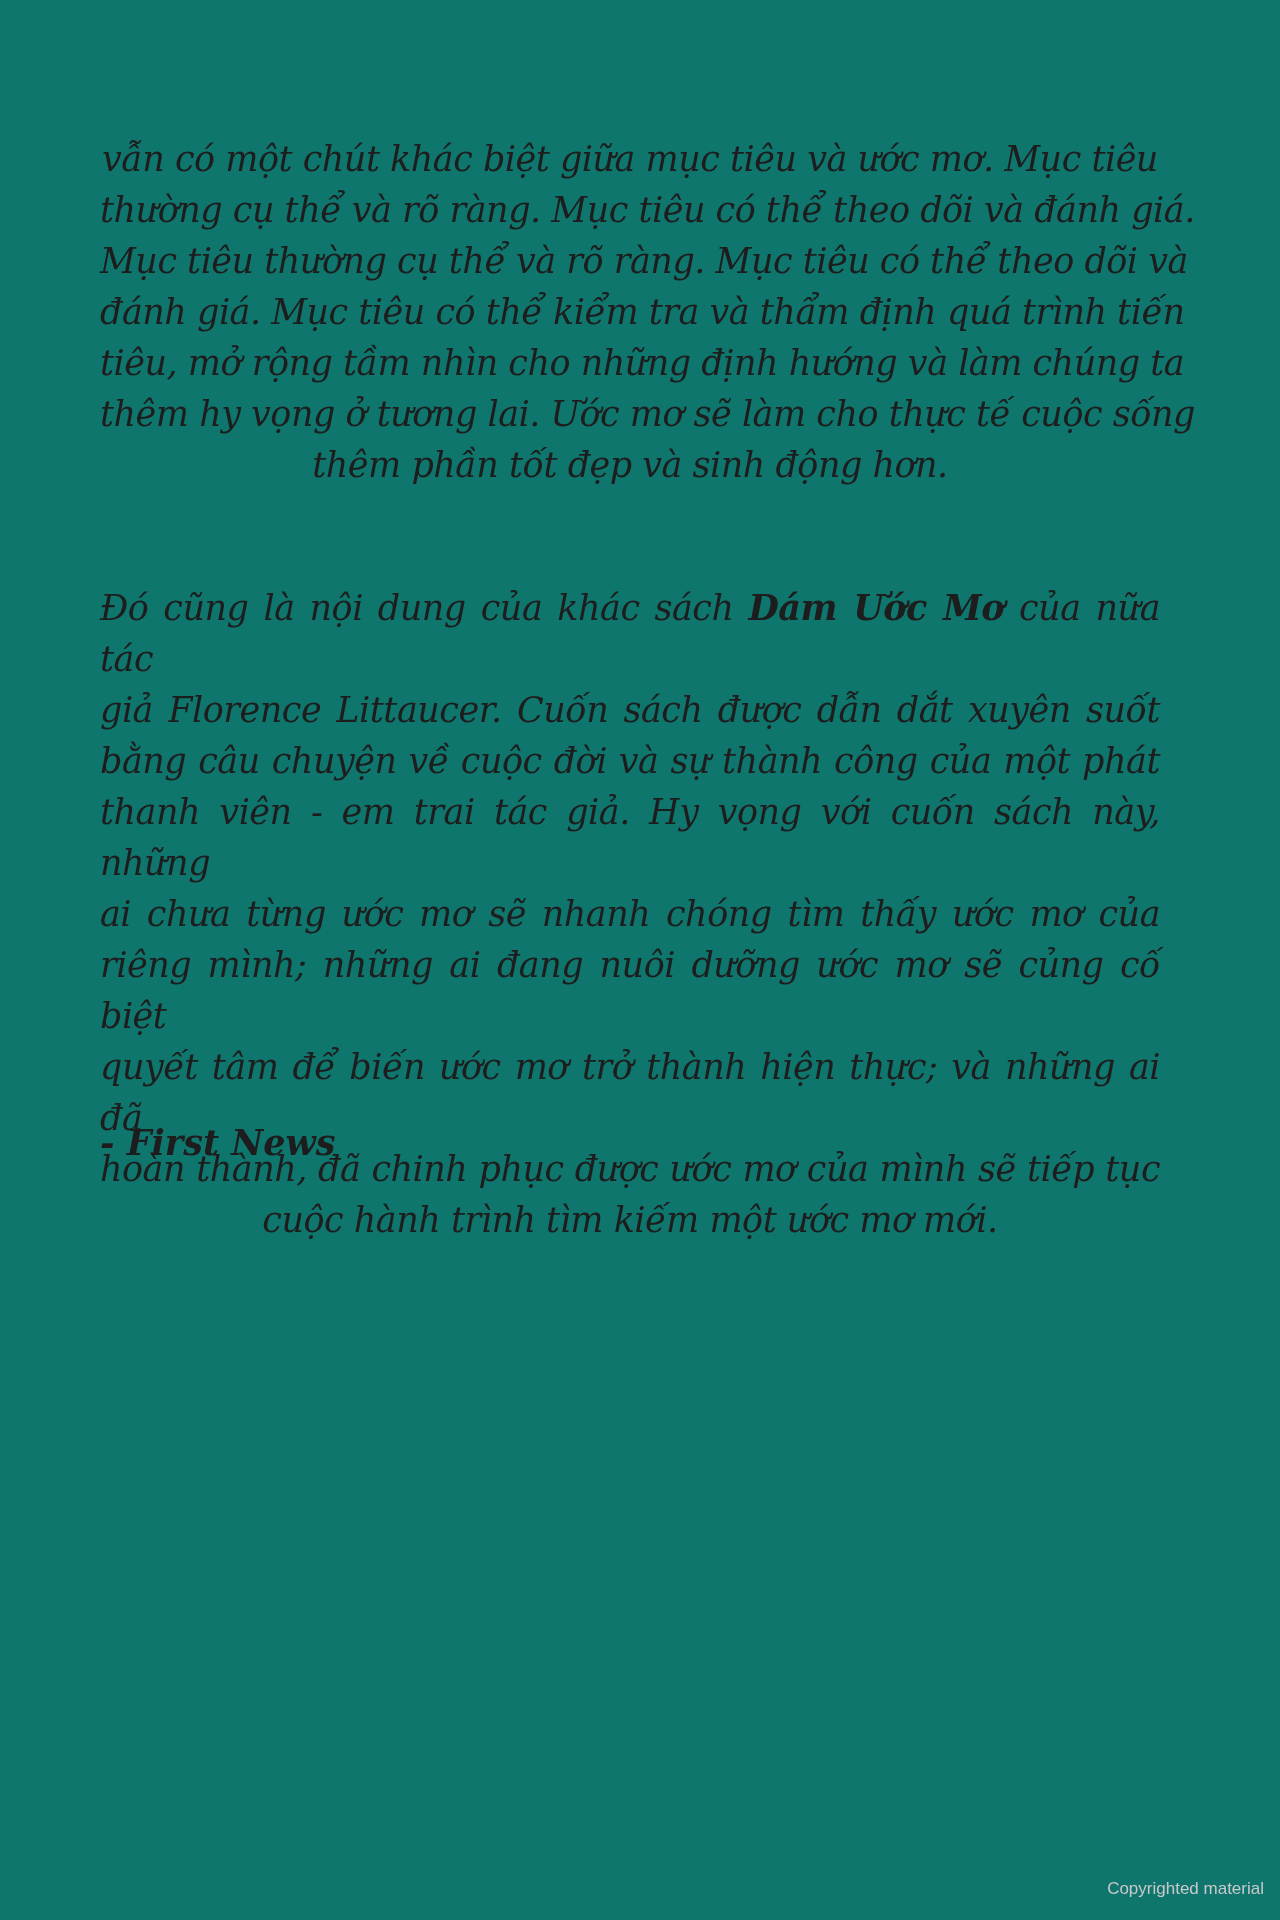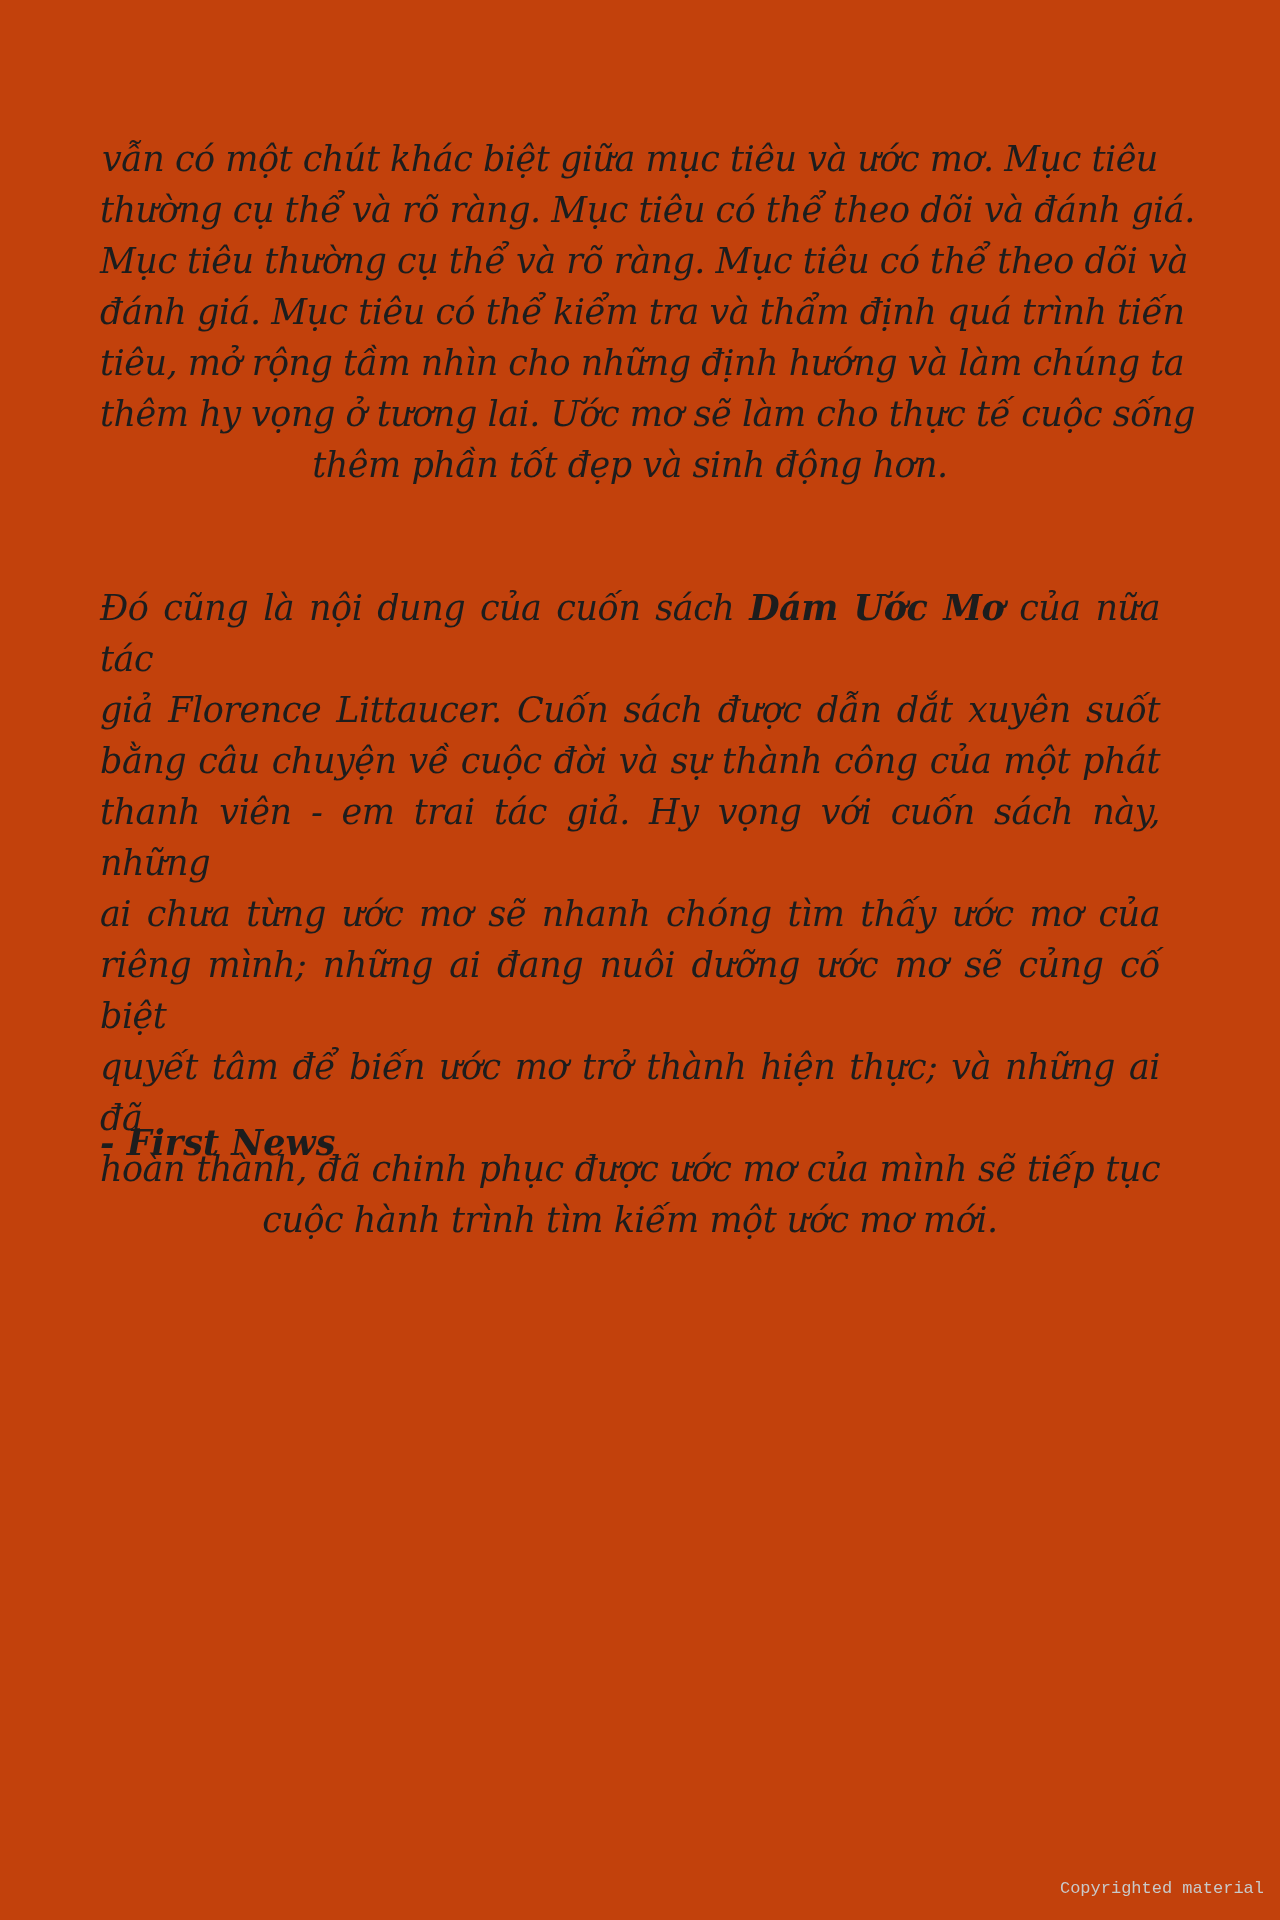--- a/index.html
+++ b/index.html
@@ -4,21 +4,21 @@
 <style>
   html, body {
     margin: 0;
     padding: 0;
     background: #ffffff;
   }
   .page {
     position: relative;
     width: 1280px;
     height: 1920px;
-    background: #c2410c;
+    background: #0f766e;
     overflow: hidden;
     font-family: "DejaVu Serif", serif;
   }
   .column {
     position: absolute;
     left: 100px;
     width: 1060px;
   }
   .quote-para {
     top: 134px;
@@ -56,21 +56,21 @@
     font-weight: bold;
     font-size: 35px;
     line-height: 51px;
     color: #1d1d1d;
     margin-top: 35px;
   }
   .watermark {
     position: absolute;
     right: 16px;
     top: 1878px;
-    font-family: Liberation Mono, monospace;
+    font-family: Liberation Sans, sans-serif;
     font-style: normal;
     font-size: 17px;
     line-height: 22px;
     color: #c9c9c9;
   }
 </style>
 </head>
 <body>
 
 <div class="page">
@@ -80,21 +80,21 @@
     <div class="line">thường cụ thể và rõ ràng. Mục tiêu có thể theo dõi và đánh giá.</div>
     <div class="line">Mục tiêu thường cụ thể và rõ ràng. Mục tiêu có thể theo dõi và</div>
     <div class="line">đánh giá. Mục tiêu có thể kiểm tra và thẩm định quá trình tiến</div>
     <div class="line">tiêu, mở rộng tầm nhìn cho những định hướng và làm chúng ta</div>
     <div class="line">thêm hy vọng ở tương lai. Ước mơ sẽ làm cho thực tế cuộc sống</div>
     <div class="line">thêm phần tốt đẹp và sinh động hơn.</div>
   </div>
 
   <div class="column body-para">
     <div class="line just">
-      <span>Đó cũng là nội dung của cuốn sách </span><span class="bold-inline">Dám Ước Mơ</span><span> của nữa tác</span>
+      <span>Đó cũng là nội dung của khác sách </span><span class="bold-inline">Dám Ước Mơ</span><span> của nữa tác</span>
     </div>
     <div class="line just">giả Florence Littaucer. Cuốn sách được dẫn dắt xuyên suốt</div>
     <div class="line just">bằng câu chuyện về cuộc đời và sự thành công của một phát</div>
     <div class="line just">thanh viên - em trai tác giả. Hy vọng với cuốn sách này, những</div>
     <div class="line just">ai chưa từng ước mơ sẽ nhanh chóng tìm thấy ước mơ của</div>
     <div class="line just">riêng mình; những ai đang nuôi dưỡng ước mơ sẽ củng cố biệt</div>
     <div class="line just">quyết tâm để biến ước mơ trở thành hiện thực; và những ai đã</div>
     <div class="line just">hoàn thành, đã chinh phục được ước mơ của mình sẽ tiếp tục</div>
     <div class="line last">cuộc hành trình tìm kiếm một ước mơ mới.</div>
   </div>

